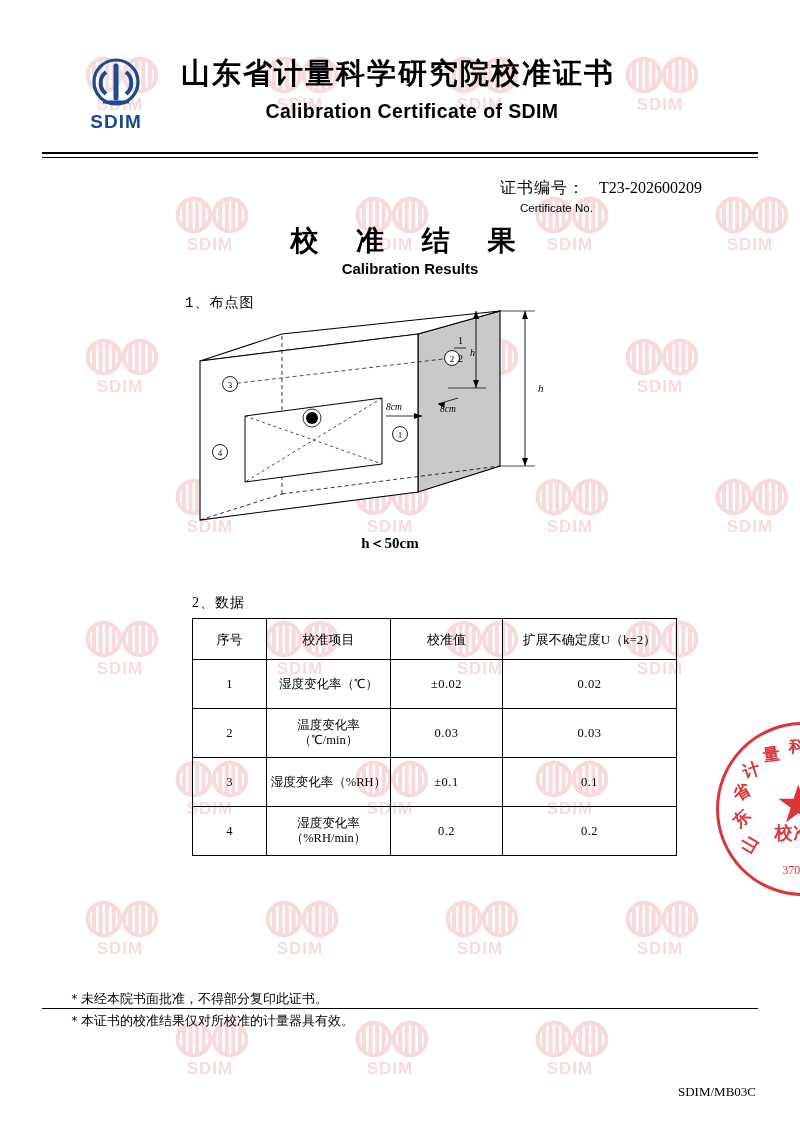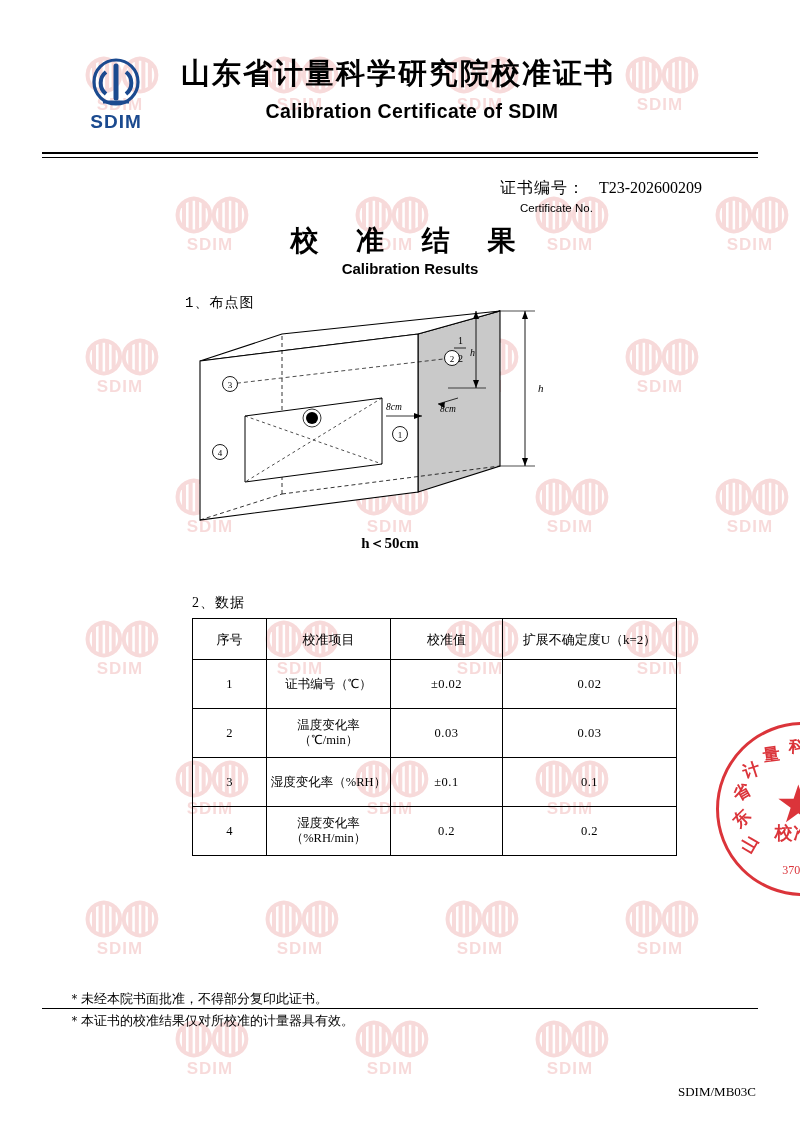--- a/index.html
+++ b/index.html
@@ -527,21 +527,21 @@
       <tr class="head">
         <th>序号</th>
         <th>校准项目</th>
         <th>校准值</th>
         <th>
           <span>扩展不确定度U（k=2）</span>
         </th>
       </tr>
       <tr class="body">
         <td class="num">1</td>
-        <td>证书编号（℃）</td>
+        <td>湿度变化率（℃）</td>
         <td class="num">±0.02</td>
         <td class="num">0.02</td>
       </tr>
       <tr class="body">
         <td class="num">2</td>
         <td>
           <div>温度变化率</div>
           <div>（℃/min）</div>
         </td>
         <td class="num">0.03</td>

